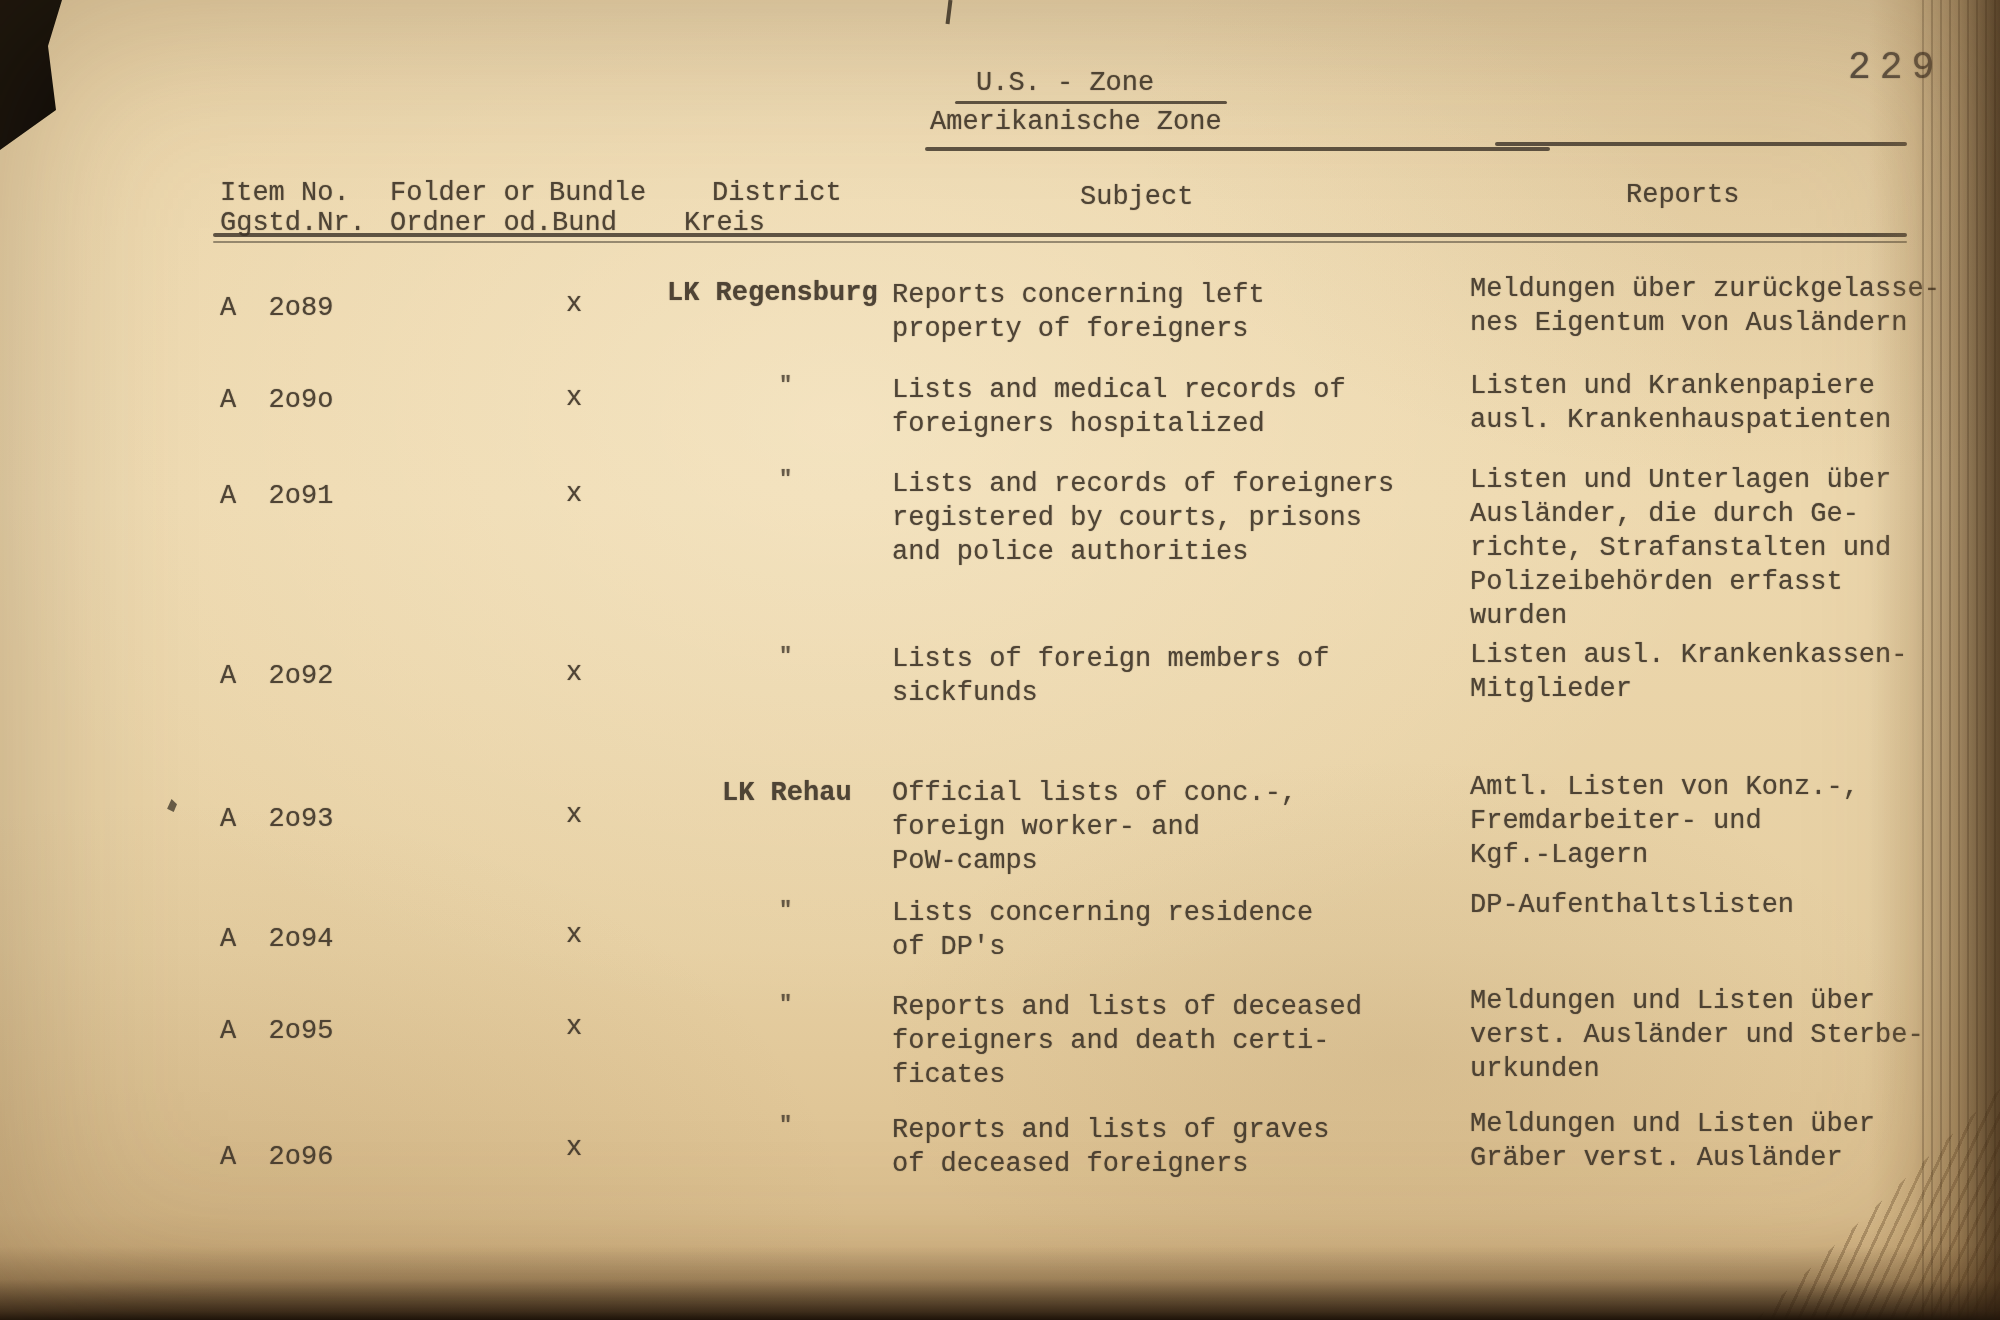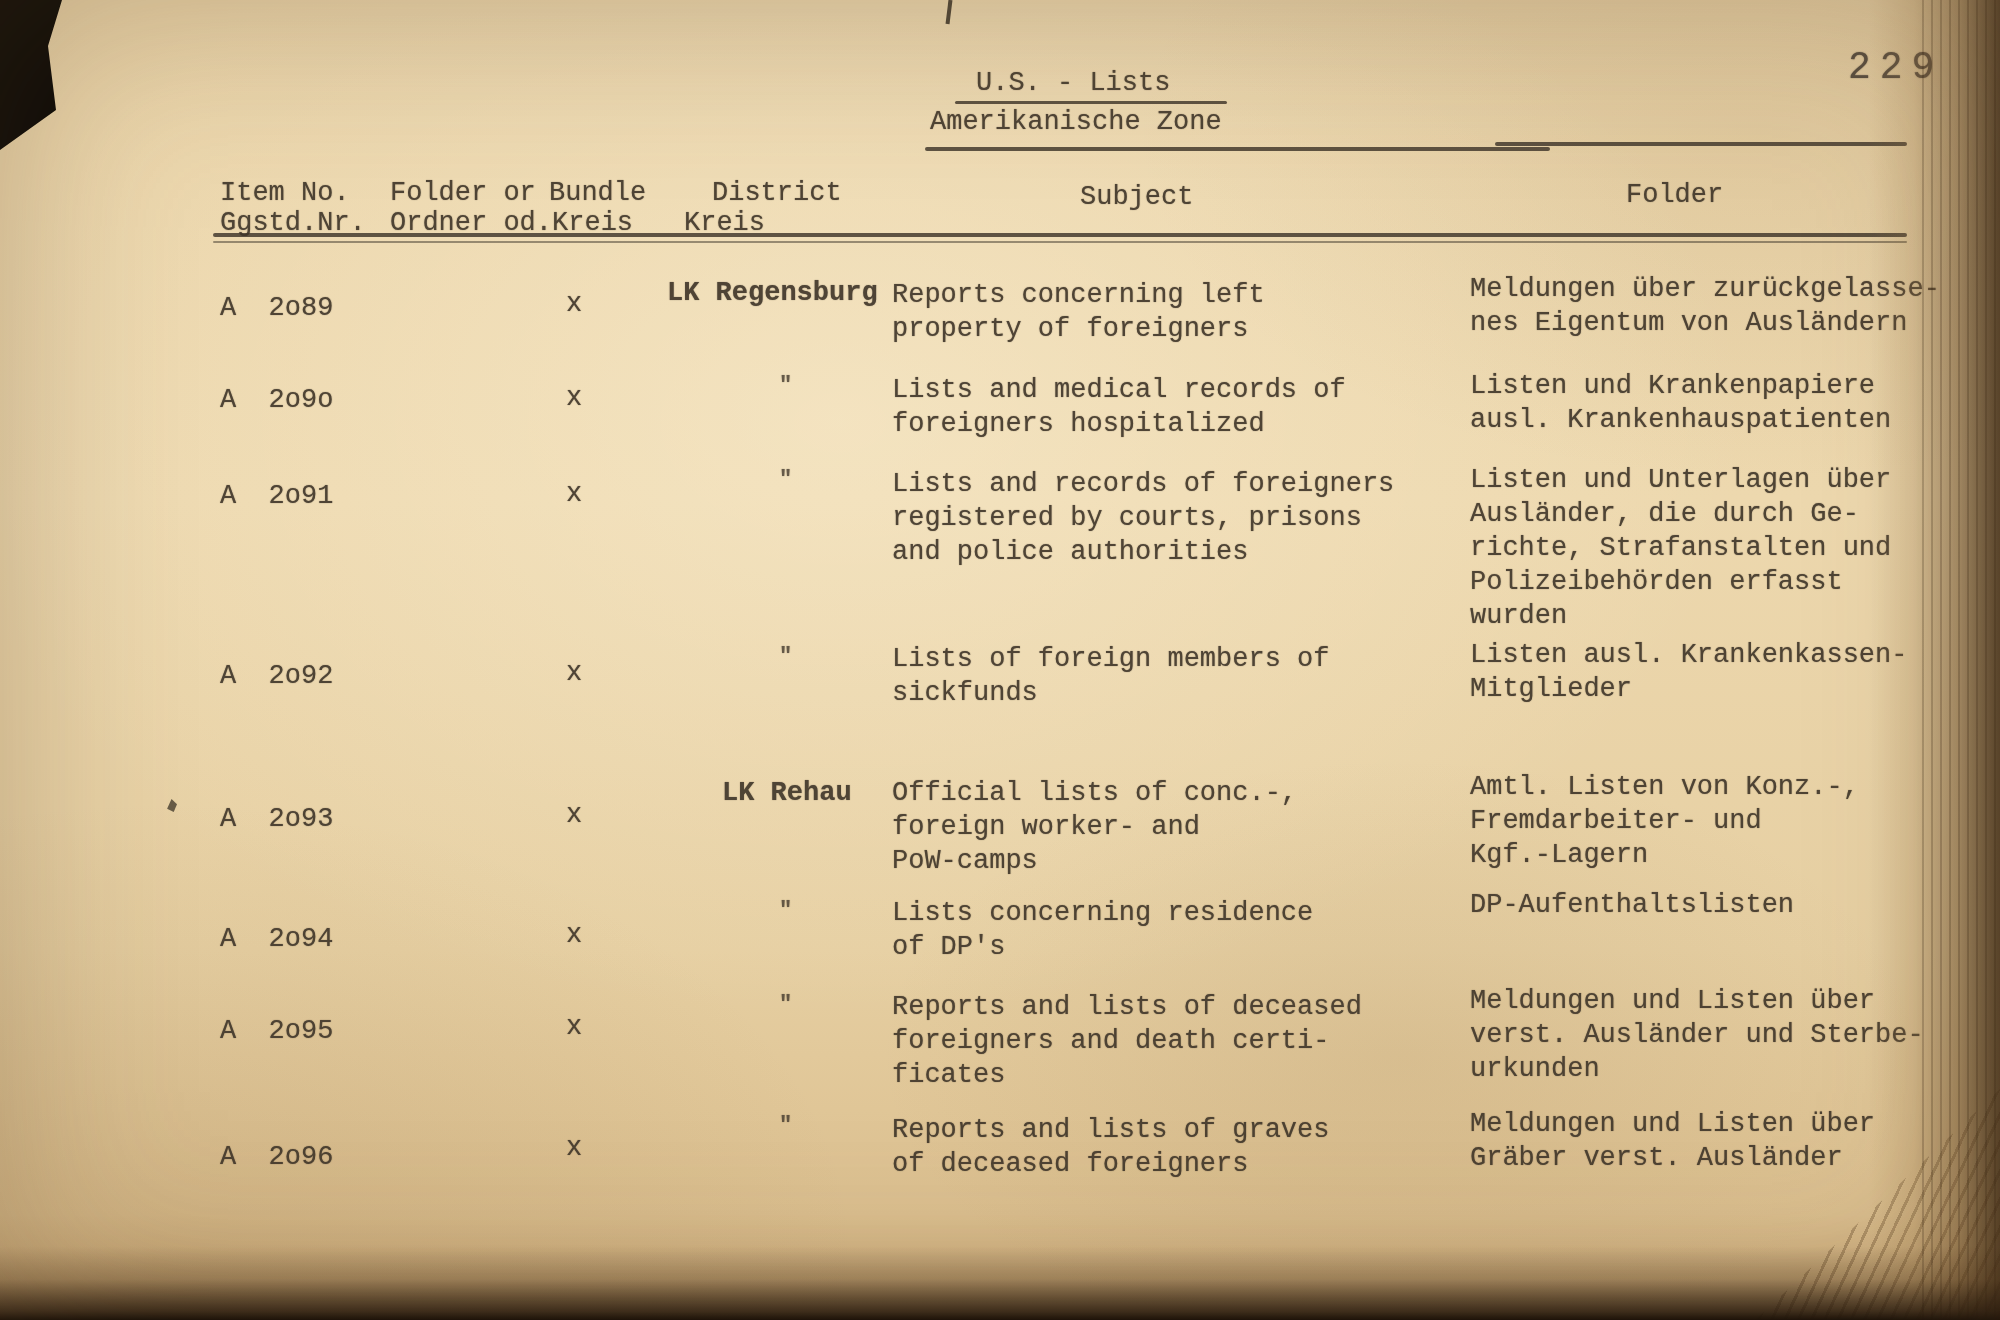--- a/index.html
+++ b/index.html
@@ -98,35 +98,35 @@
   }
 </style>
 </head>
 <body>
 
 <div class="page">
   <div class="texture"></div>
 
   <div class="txt pagenum" style="left:1848px; top:48px;">229</div>
 
-  <div class="txt" style="left:976px; top:66px;">U.S. - Lists</div>
+  <div class="txt" style="left:976px; top:66px;">U.S. - Zone</div>
   <div class="rule" style="left:955px; top:101px; width:272px; height:3px;"></div>
   <div class="txt" style="left:930px; top:105px;">Amerikanische Zone</div>
   <div class="rule" style="left:925px; top:147px; width:625px; height:4px;"></div>
   <div class="rule" style="left:1495px; top:142px; width:412px; height:4px;"></div>
 
   <div class="txt" style="left:220px; top:176px;">Item No.</div>
   <div class="txt" style="left:220px; top:206px;">Ggstd.Nr.</div>
   <div class="txt" style="left:390px; top:176px;">Folder or</div>
-  <div class="txt" style="left:390px; top:206px;">Ordner od.Kreis</div>
+  <div class="txt" style="left:390px; top:206px;">Ordner od.Bund</div>
   <div class="txt" style="left:549px; top:176px;text-align:center;">Bundle</div>
   <div class="txt" style="left:712px; top:176px;">District</div>
   <div class="txt" style="left:684px; top:206px;">Kreis</div>
   <div class="txt" style="left:1080px; top:180px;">Subject</div>
-  <div class="txt" style="left:1626px; top:178px;">Folder</div>
+  <div class="txt" style="left:1626px; top:178px;">Reports</div>
 
   <div class="rule" style="left:213px; top:233px; width:1694px; height:4px;"></div>
   <div class="rule" style="left:213px; top:241px; width:1694px; height:2px; opacity:0.5;"></div>
 
   <div class="row" style="top:278px;">
     <div class="txt cell item" style="top:13px;">A  2o89</div>
     <div class="txt cell bundle" style="top:9px;">x</div>
     <div class="txt cell district" style="top:-2px;">LK Regensburg</div>
     <div class="txt cell subject">Reports concerning left
 property of foreigners</div>

